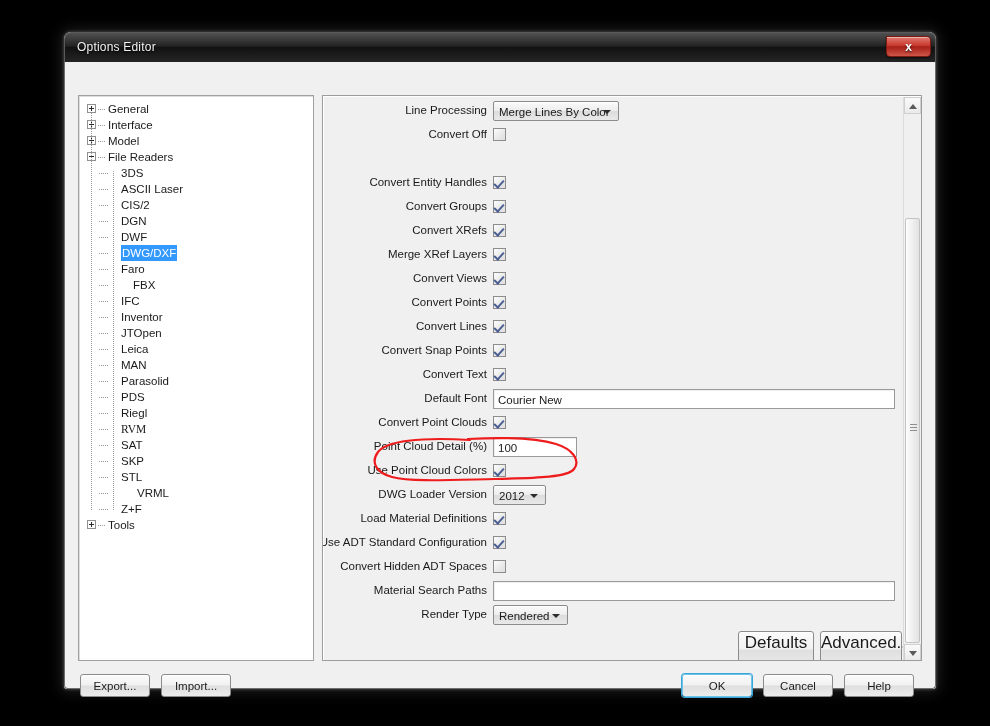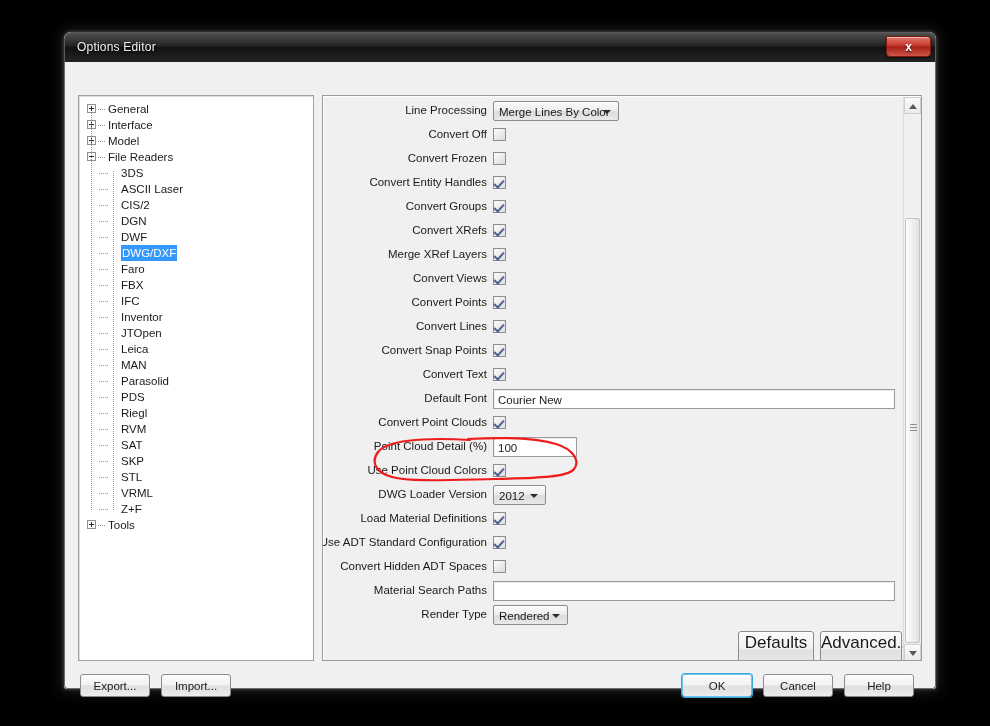--- a/index.html
+++ b/index.html
@@ -382,21 +382,21 @@
           <div class="tree-row" style="position: absolute; left: 0px; top: 149px; width: 234px;">
             <span class="hdot" style="left: 20px; top: 8px; width: 9px;"></span>
             <span class="tlabel sel" style="left: 42px;">DWG/DXF</span>
           </div>
           <div class="tree-row" style="position: absolute; left: 0px; top: 165px; width: 234px;">
             <span class="hdot" style="left: 20px; top: 8px; width: 9px;"></span>
             <span class="tlabel" style="left: 42px;">Faro</span>
           </div>
           <div class="tree-row" style="position: absolute; left: 0px; top: 181px; width: 234px;">
             <span class="hdot" style="left: 20px; top: 8px; width: 9px;"></span>
-            <span class="tlabel" style="left: 42px;">FBX</span>
+            <span class="tlabel" style="left: 54px;">FBX</span>
           </div>
           <div class="tree-row" style="position: absolute; left: 0px; top: 197px; width: 234px;">
             <span class="hdot" style="left: 20px; top: 8px; width: 9px;"></span>
             <span class="tlabel" style="left: 42px;">IFC</span>
           </div>
           <div class="tree-row" style="position: absolute; left: 0px; top: 213px; width: 234px;">
             <span class="hdot" style="left: 20px; top: 8px; width: 9px;"></span>
             <span class="tlabel" style="left: 42px;">Inventor</span>
           </div>
           <div class="tree-row" style="position: absolute; left: 0px; top: 229px; width: 234px;">
@@ -416,39 +416,39 @@
             <span class="tlabel" style="left: 42px;">Parasolid</span>
           </div>
           <div class="tree-row" style="position: absolute; left: 0px; top: 293px; width: 234px;">
             <span class="hdot" style="left: 20px; top: 8px; width: 9px;"></span>
             <span class="tlabel" style="left: 42px;">PDS</span>
           </div>
           <div class="tree-row" style="position: absolute; left: 0px; top: 309px; width: 234px;">
             <span class="hdot" style="left: 20px; top: 8px; width: 9px;"></span>
             <span class="tlabel" style="left: 42px;">Riegl</span>
           </div>
-          <div class="tree-row" style="position: absolute; left: 0px; top: 325px; width: 234px;">
+          <div class="tree-row" style="position: absolute; left: 0px; top: 325px; width: 234px; font-family: Liberation Serif, serif;">
             <span class="hdot" style="left: 20px; top: 8px; width: 9px;"></span>
             <span class="tlabel" style="left: 42px;">RVM</span>
           </div>
           <div class="tree-row" style="position: absolute; left: 0px; top: 341px; width: 234px;">
             <span class="hdot" style="left: 20px; top: 8px; width: 9px;"></span>
             <span class="tlabel" style="left: 42px;">SAT</span>
           </div>
           <div class="tree-row" style="position: absolute; left: 0px; top: 357px; width: 234px;">
             <span class="hdot" style="left: 20px; top: 8px; width: 9px;"></span>
             <span class="tlabel" style="left: 42px;">SKP</span>
           </div>
           <div class="tree-row" style="position: absolute; left: 0px; top: 373px; width: 234px;">
             <span class="hdot" style="left: 20px; top: 8px; width: 9px;"></span>
             <span class="tlabel" style="left: 42px;">STL</span>
           </div>
           <div class="tree-row" style="position: absolute; left: 0px; top: 389px; width: 234px;">
             <span class="hdot" style="left: 20px; top: 8px; width: 9px;"></span>
-            <span class="tlabel" style="left: 42px; text-align: center;">VRML</span>
+            <span class="tlabel" style="left: 58px; text-align: center;">VRML</span>
           </div>
           <div class="tree-row" style="position: absolute; left: 0px; top: 405px; width: 234px;">
             <span class="hdot" style="left: 20px; top: 8px; width: 9px;"></span>
             <span class="tlabel" style="left: 42px;">Z+F</span>
           </div>
           <div class="tree-row" style="position: absolute; left: 0px; top: 421px; width: 234px;">
             <span class="expander plus" style="left: 8px;"></span>
             <span class="hdot" style="left: 19px; top: 8px; width: 7px;"></span>
             <span class="tlabel" style="left: 29px;">Tools</span>
           </div>
@@ -461,24 +461,20 @@
       <div id="options-inner">
           <div class="opt-row" style="top: 4px;">
             <span class="opt-label">Line Processing</span>
             <span class="ctrl combo" style="width: 126px;">
               <span class="cval">Merge Lines By Color</span>
               <span class="carrow"></span>
             </span>
           </div>
           <div class="opt-row" style="top: 28px;">
             <span class="opt-label">Convert Off</span>
-            <span class="ctrl checkbox"></span>
-          </div>
-          <div class="opt-row" style="top: 52px;">
-            <span class="opt-label">Convert Frozen</span>
             <span class="ctrl checkbox"></span>
           </div>
           <div class="opt-row" style="top: 76px;">
             <span class="opt-label">Convert Entity Handles</span>
             <span class="ctrl checkbox checked"></span>
           </div>
           <div class="opt-row" style="top: 100px;">
             <span class="opt-label">Convert Groups</span>
             <span class="ctrl checkbox checked"></span>
           </div>

